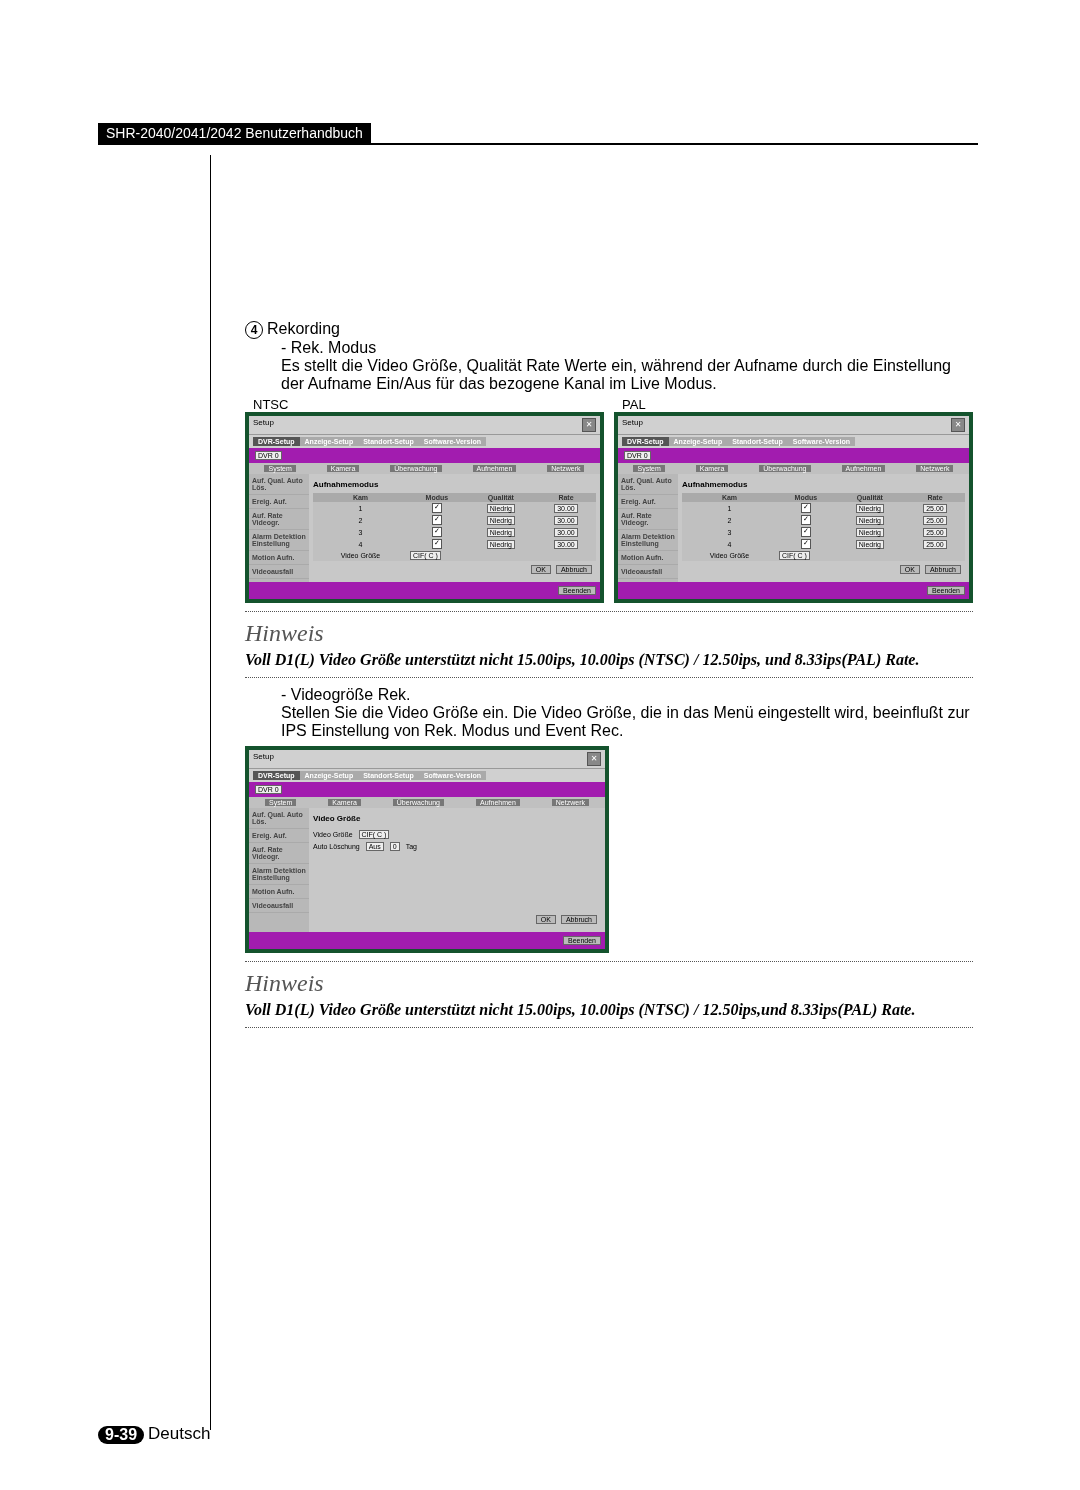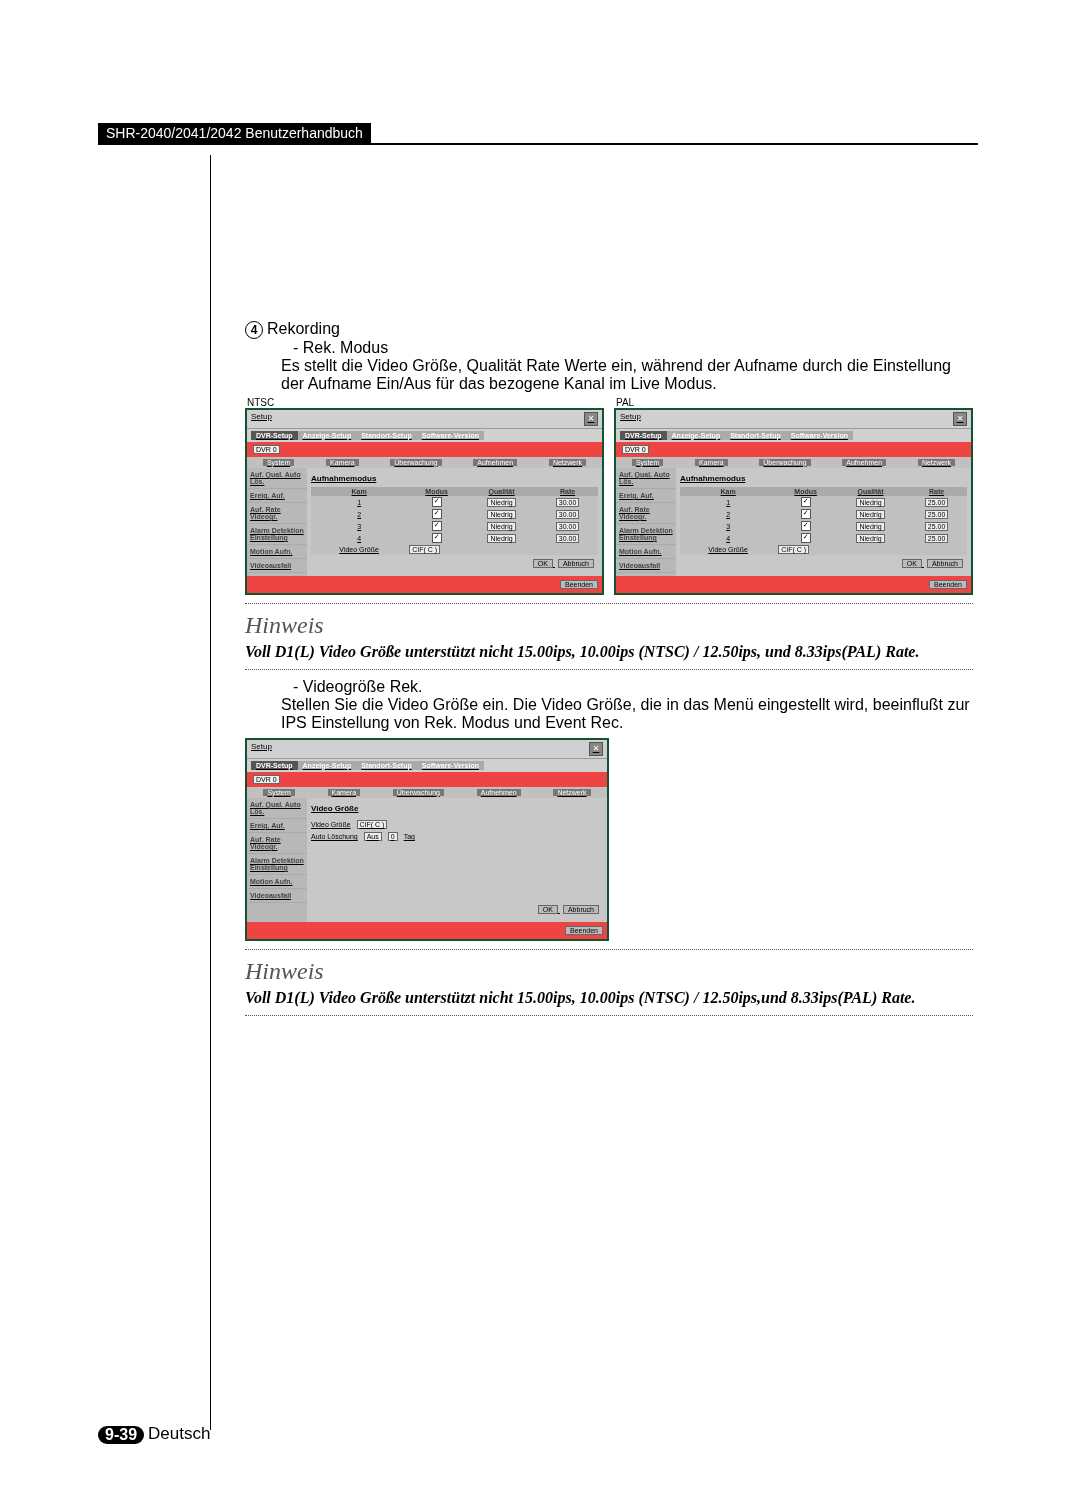--- a/index.html
+++ b/index.html
@@ -27,31 +27,30 @@
   }
   .content {
     position:absolute; top:320px; left:245px; right:75px;
     font-size:16px; color:#000;
   }
   .circle-num {
     display:inline-block; width:16px; height:16px; border:1px solid #000;
     border-radius:50%; font-size:12px; text-align:center; line-height:16px;
     margin-right:4px; font-weight:bold;
   }
-  .indent1 { margin-left:48px; }
+  .indent1 { margin-left:36px; }
   .indent2 { margin-left:36px; }
   .screenshot-row {
     display:flex; gap:10px; margin-top:4px;
   }
   .screenshot {
-    flex:1; background:#ef4444; border:2px solid #14532d;
+    flex:1; background:#a21caf; border:4px solid #14532d;
     font-family: Tahoma, Arial, sans-serif;
     font-size:8px;
     color:#000;
-    text-decoration:underline;
   }
   .scr-head {
     display:flex; justify-content:space-between; padding:2px 4px;
     background:#d0d0d0; border-bottom:1px solid #999;
   }
   .scr-tabs {
     display:flex; padding:2px 4px; gap:0;
     background:#d0d0d0;
   }
   .scr-tab {
@@ -107,21 +106,21 @@
   }
   .footer {
     position:absolute; bottom:46px; left:98px;
     font-size:17px;
   }
   .badge {
     display:inline-block; background:#000; color:#fff; border-radius:9px;
     padding:0 7px; font-size:16px; font-weight:bold; margin-right:4px;
     line-height:18px; vertical-align:middle;
   }
-  .vid-label { font-size:10px; margin-left:2px; display:block;}
+  .vid-label { font-size:13px; margin-left:8px; display:block;}
   .form-row { display:flex; gap:6px; align-items:center; margin-top:3px; font-size:7px;}
   .x-icon { width:12px; height:12px; background:#888; color:#fff; text-align:center; line-height:12px; font-size:8px; border:1px solid #555;}
 </style>
 </head>
 <body>
 
 <div class="page">
   <div class="header-bar">SHR-2040/2041/2042 Benutzerhandbuch</div>
   <div class="header-rule"></div>
   <div class="vrule"></div>

